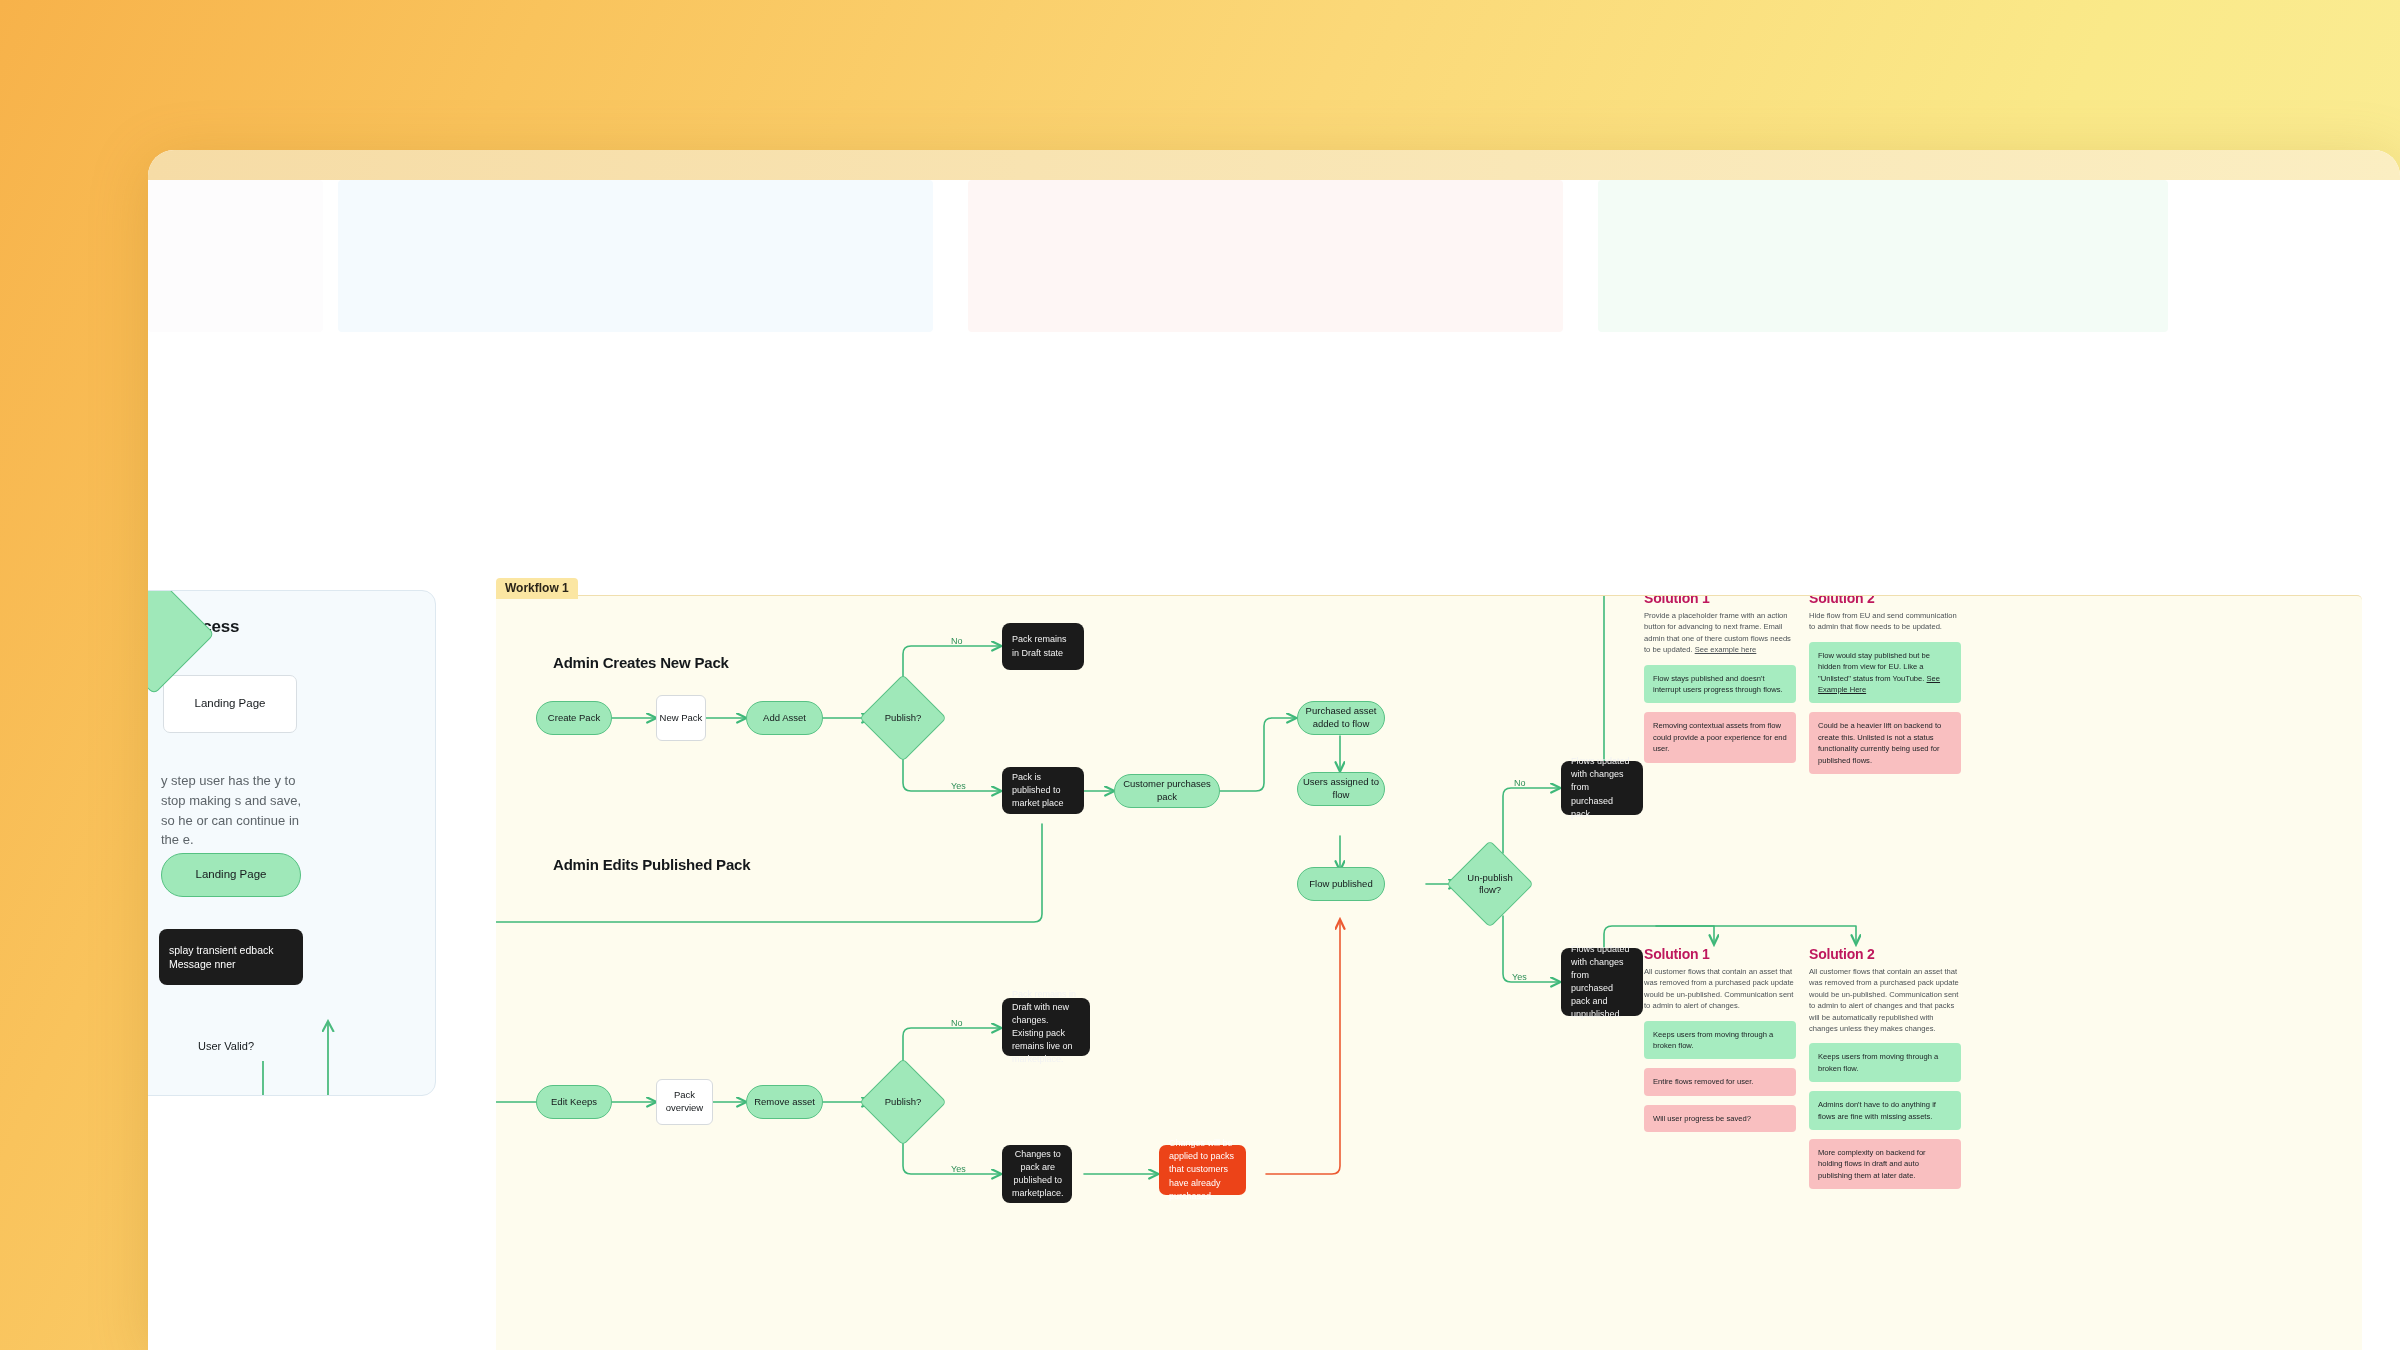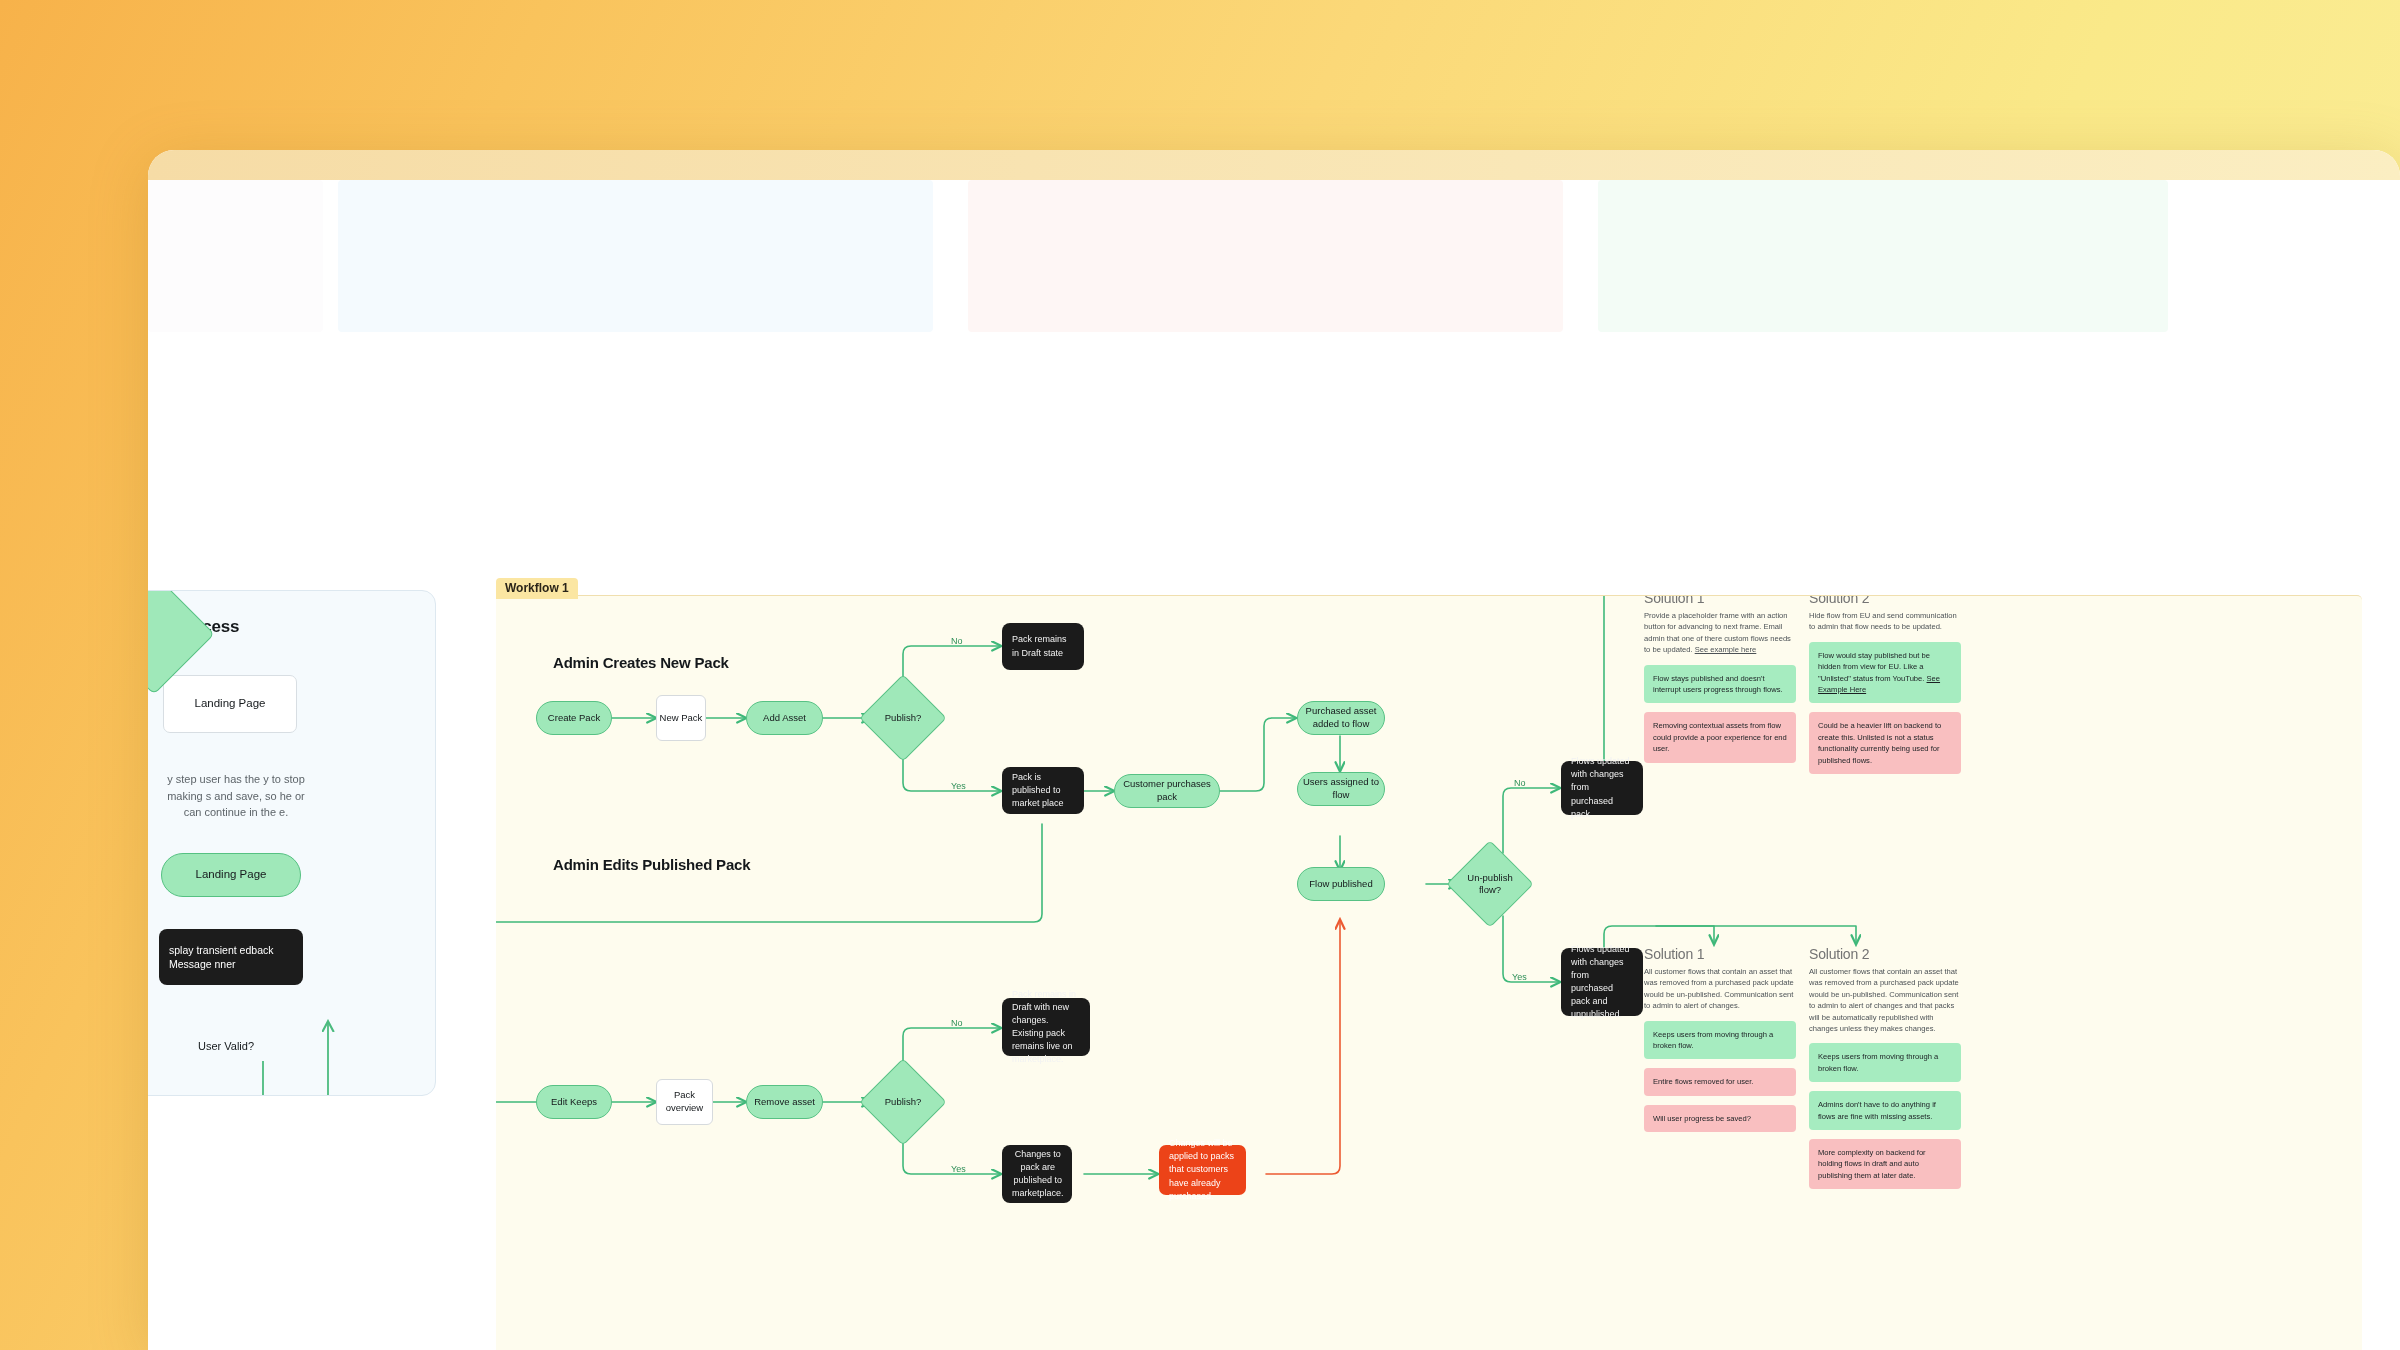--- a/index.html
+++ b/index.html
@@ -51,21 +51,21 @@
     display: flex; align-items: center; justify-content: center;
     text-align: center; font-size: 11.5px; color: #15191c;
     line-height: 1.35;
   }
   #lp-landing-box {
     left: 52px; top: 84px; width: 134px; height: 58px;
     background: #fff; border: 1.5px solid #d8dee3; border-radius: 7px;
   }
   #lp-paragraph {
     position: absolute; left: 50px; top: 180px; width: 150px;
-    font-size: 11px; line-height: 1.52; color: #5d6469; text-align: center;
+    font-size: 13px; line-height: 1.52; color: #5d6469;
   }
   #lp-landing-pill {
     left: 50px; top: 262px; width: 140px; height: 44px;
     background: #9fe8b9; border: 1.5px solid #55c182; border-radius: 22px;
     font-weight: 500;
   }
   #lp-black-box {
     left: 48px; top: 338px; width: 144px; height: 56px;
     background: #1c1c1c; border-radius: 8px; color:#fff;
     font-size: 10.5px; text-align: left; justify-content: flex-start;
@@ -136,21 +136,21 @@
   .section-title {
     position: absolute; font-size: 15px; font-weight: 700; color: #14181b;
     letter-spacing: -.2px;
   }
   .edge-label {
     position: absolute; font-size: 9px; color: #2f8f58; font-weight: 500;
   }
 
   
   .sol-col { position: absolute; width: 152px; }
-  .sol-title { font-size: 14px; font-weight: 400; color: #737373; margin-bottom: 4px; letter-spacing:-.2px; }
+  .sol-title { font-size: 14px; font-weight: 700; color: #be185d; margin-bottom: 4px; letter-spacing:-.2px; }
   .sol-desc  { font-size: 7.6px; line-height: 1.5; color: #4c5256; }
   .sol-desc u { text-decoration: underline; }
   .chip { border-radius: 4px; padding: 8px 9px; font-size: 7.6px; line-height: 1.5; color:#1b2023; margin-top: 9px; }
   .chip.pos { background: #a6ecc0; }
   .chip.neg { background: #f9bfc0; }
   .chip u { text-decoration: underline; }
 
   svg.edges { position: absolute; left:0; top:0; width:100%; height:100%; overflow: visible; pointer-events: none; }
 </style>
 </head>

